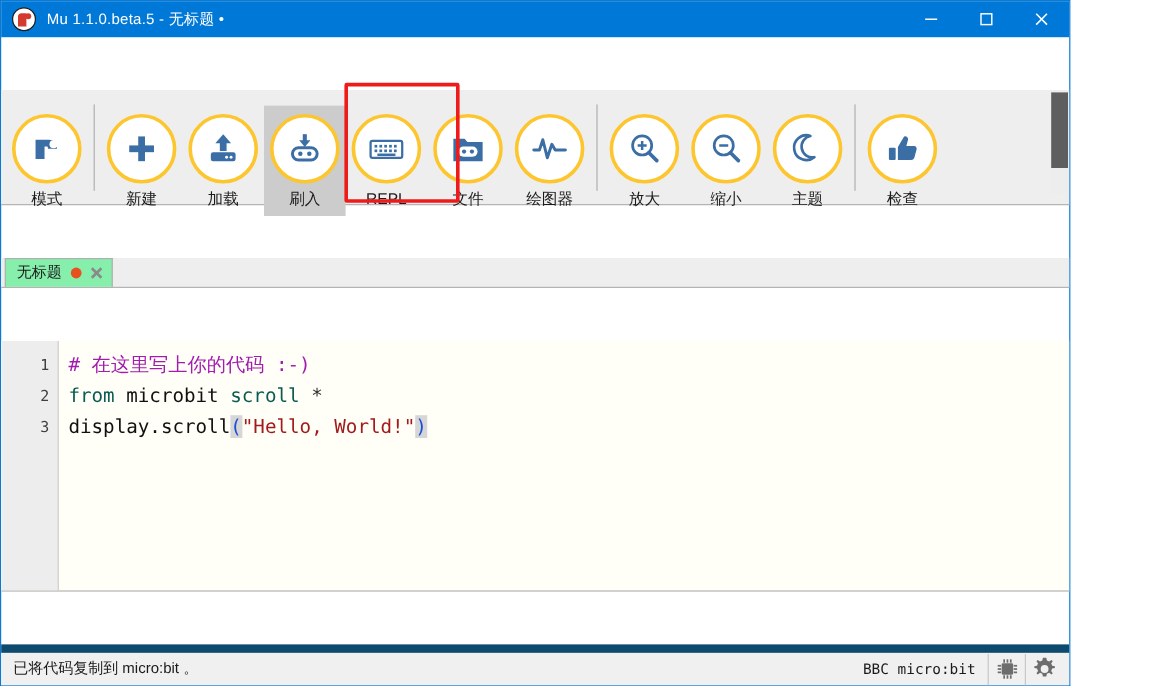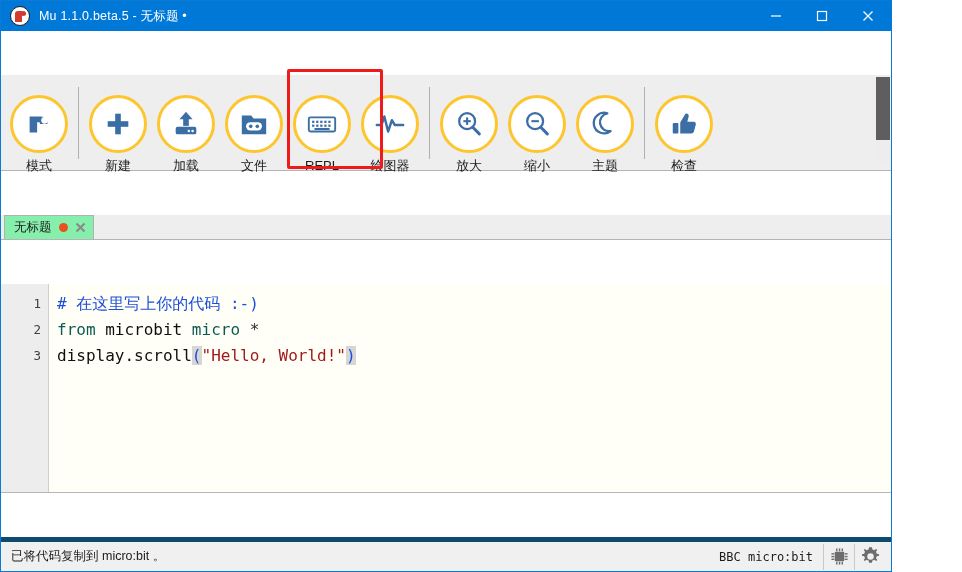--- a/index.html
+++ b/index.html
@@ -177,34 +177,34 @@
   .codearea {
     flex: 1 1 auto;
     padding-top: 7px; padding-left: 8px;
     font-family: "DejaVu Sans Mono", "Liberation Mono", monospace;
     font-size: 16px;
     color: #101010;
     white-space: pre;
     overflow: hidden;
   }
   .codearea .line { height: 26px; line-height: 26px; }
-  .cm { color: #1d4ed8; }
+  .cm { color: #a21caf; }
   .kw { color: #0a5c52; font-weight: normal; }
   .str { color: #a01c1c; }
   .op  { color: #303030; }
   .brk { background: #d6d6d6; color: #1a4fd6; }
 
   
   .statusbar {
     height: 34px; min-height: 34px;
     background: #f0f0f0;
     display: flex; align-items: center;
     padding: 0 6px 0 10px;
     font-size: 12.5px; color: #1b1b1b;
-    border-top: 5px solid #0c4a6e;
+    border-top: 7px solid #0c4a6e;
   }
   .st-spacer { flex: 1 1 auto; }
   .st-device {
     font-family: "DejaVu Sans Mono", "Liberation Mono", monospace;
     font-size: 12px; color: #1b1b1b;
     padding-right: 10px;
     text-align: center;
   }
   .st-vsep { width: 1px; height: 26px; background: #c8c8c8; }
   .st-btn {
@@ -273,31 +273,31 @@
             <path d="M16 3 L23 11 H9 Z" fill="#3a6ea5"></path>
             <rect x="5" y="19" width="22" height="8" rx="2" fill="#3a6ea5"></rect>
             <circle cx="19" cy="23.5" r="1.3" fill="#ffffff"></circle>
             <circle cx="23" cy="23.5" r="1.3" fill="#ffffff"></circle>
           </svg>
         </div>
         <div class="tlabel">加载</div>
       </div>
 
 
-
-      <div class="tool">
-        <div class="circle">
-          <svg class="ico" width="30" height="30" viewBox="0 0 32 32">
-            <path d="M3 7 h10 l2.5 3 H29 v17 H3 Z" fill="#3a6ea5"></path>
-            <rect x="7.5" y="14" width="17" height="9" rx="4.5" fill="#ffffff"></rect>
-            <circle cx="12.5" cy="18.5" r="1.9" fill="#3a6ea5"></circle>
-            <circle cx="19.5" cy="18.5" r="1.9" fill="#3a6ea5"></circle>
-          </svg>
-        </div>
-        <div class="tlabel">文件</div>
+      <div class="tool active">
+        <div class="circle">
+          <svg class="ico" width="30" height="30" viewBox="0 0 32 32">
+            <rect x="14.2" y="3" width="3.6" height="8" fill="#3a6ea5"></rect>
+            <path d="M16 14.5 L21 8.5 H11 Z" fill="#3a6ea5"></path>
+            <rect x="5" y="15" width="22" height="11" rx="5.5" fill="none" stroke="#3a6ea5" stroke-width="2.6"></rect>
+            <circle cx="12" cy="20.5" r="2" fill="#3a6ea5"></circle>
+            <circle cx="20" cy="20.5" r="2" fill="#3a6ea5"></circle>
+          </svg>
+        </div>
+        <div class="tlabel">刷入</div>
       </div>
 
       <div class="tool">
         <div class="circle">
           <svg class="ico" width="32" height="32" viewBox="0 0 34 34">
             <rect x="3" y="10" width="28" height="15" rx="1.6" fill="none" stroke="#3a6ea5" stroke-width="2"></rect>
             <rect x="6.5" y="13.5" width="2.4" height="2.4" fill="#3a6ea5"></rect>
             <rect x="10.8" y="13.5" width="2.4" height="2.4" fill="#3a6ea5"></rect>
             <rect x="15.1" y="13.5" width="2.4" height="2.4" fill="#3a6ea5"></rect>
             <rect x="19.4" y="13.5" width="2.4" height="2.4" fill="#3a6ea5"></rect>
@@ -308,20 +308,32 @@
             <rect x="19.4" y="17.6" width="2.4" height="2.4" fill="#3a6ea5"></rect>
             <rect x="23.7" y="17.6" width="2.4" height="2.4" fill="#3a6ea5"></rect>
             <rect x="9" y="21.2" width="16" height="2.2" fill="#3a6ea5"></rect>
           </svg>
         </div>
         <div class="tlabel">REPL</div>
       </div>
 
       <div class="tool">
         <div class="circle">
+          <svg class="ico" width="30" height="30" viewBox="0 0 32 32">
+            <path d="M3 7 h10 l2.5 3 H29 v17 H3 Z" fill="#3a6ea5"></path>
+            <rect x="7.5" y="14" width="17" height="9" rx="4.5" fill="#ffffff"></rect>
+            <circle cx="12.5" cy="18.5" r="1.9" fill="#3a6ea5"></circle>
+            <circle cx="19.5" cy="18.5" r="1.9" fill="#3a6ea5"></circle>
+          </svg>
+        </div>
+        <div class="tlabel">文件</div>
+      </div>
+
+      <div class="tool">
+        <div class="circle">
           <svg class="ico" width="32" height="32" viewBox="0 0 34 34">
             <polyline points="3,18 8,18 11,9 15,25 19,13 22,18 31,18" fill="none" stroke="#3a6ea5" stroke-width="2.6" stroke-linecap="round" stroke-linejoin="round"></polyline>
           </svg>
         </div>
         <div class="tlabel">绘图器</div>
       </div>
 
       <div class="sep"></div>
 
       <div class="tool">
@@ -388,21 +400,21 @@
       </span>
     </div>
   </div>
 
   <div class="editor">
     <div class="gutter" id="gutter">
         <div>1</div>
         <div>2</div>
         <div>3</div>
       </div>
-    <div class="codearea" id="codearea"><div class="line"><span class="cm"># 在这里写上你的代码 :-)</span></div><div class="line"><span class="kw">from</span><span> microbit </span><span class="kw">micro</span><span> </span><span class="op">*</span></div><div class="line"><span>display.scroll</span><span class="brk">(</span><span class="str">"Hello, World!"</span><span class="brk">)</span></div></div>
+    <div class="codearea" id="codearea"><div class="line"><span class="cm"># 在这里写上你的代码 :-)</span></div><div class="line"><span class="kw">from</span><span> microbit </span><span class="kw">scroll</span><span> </span><span class="op">*</span></div><div class="line"><span>display.scroll</span><span class="brk">(</span><span class="str">"Hello, World!"</span><span class="brk">)</span></div></div>
   </div>
 
   <div class="statusbar">
     <div>已将代码复制到 micro:bit 。</div>
     <div class="st-spacer"></div>
     <div class="st-device">BBC micro:bit</div>
     <div class="st-vsep"></div>
     <div class="st-btn">
       <svg width="19" height="19" viewBox="0 0 20 20">
         <rect x="5" y="5" width="10" height="10" rx="1" fill="#6d6d6d"></rect>

